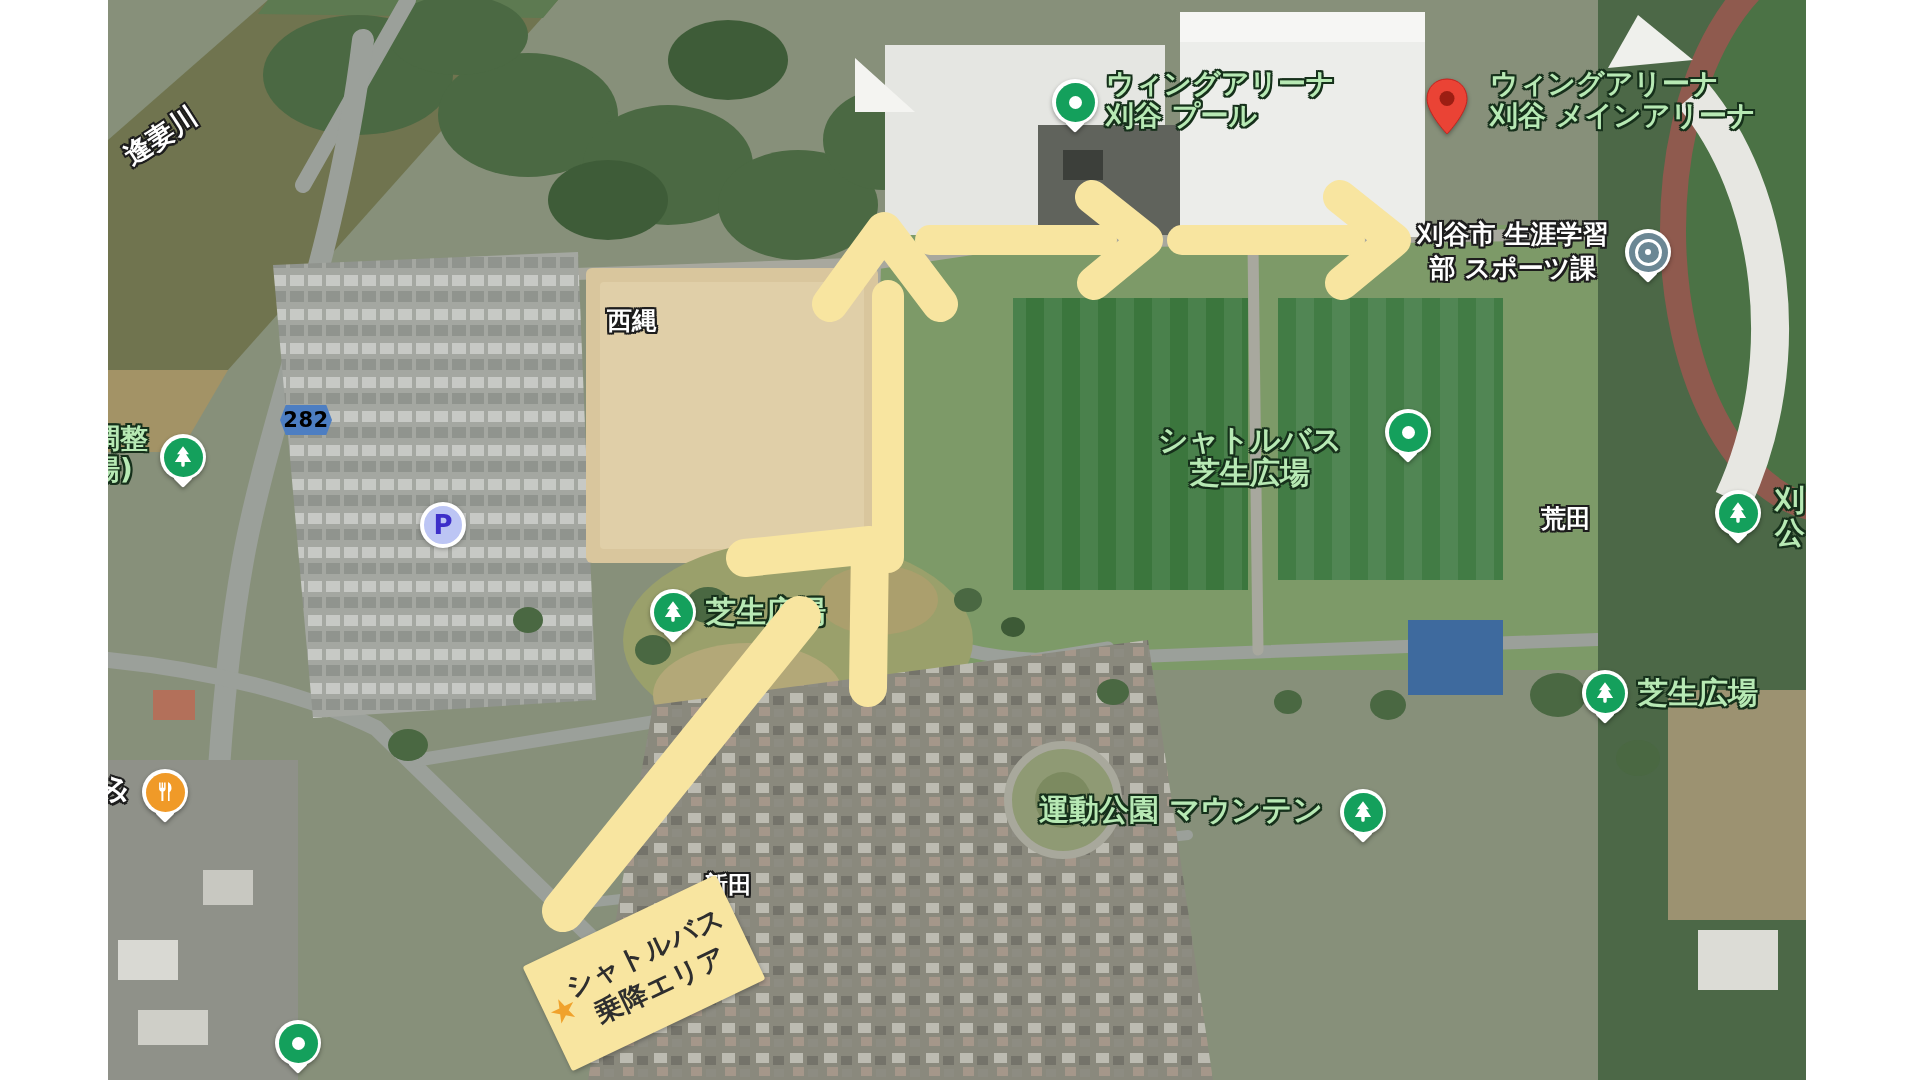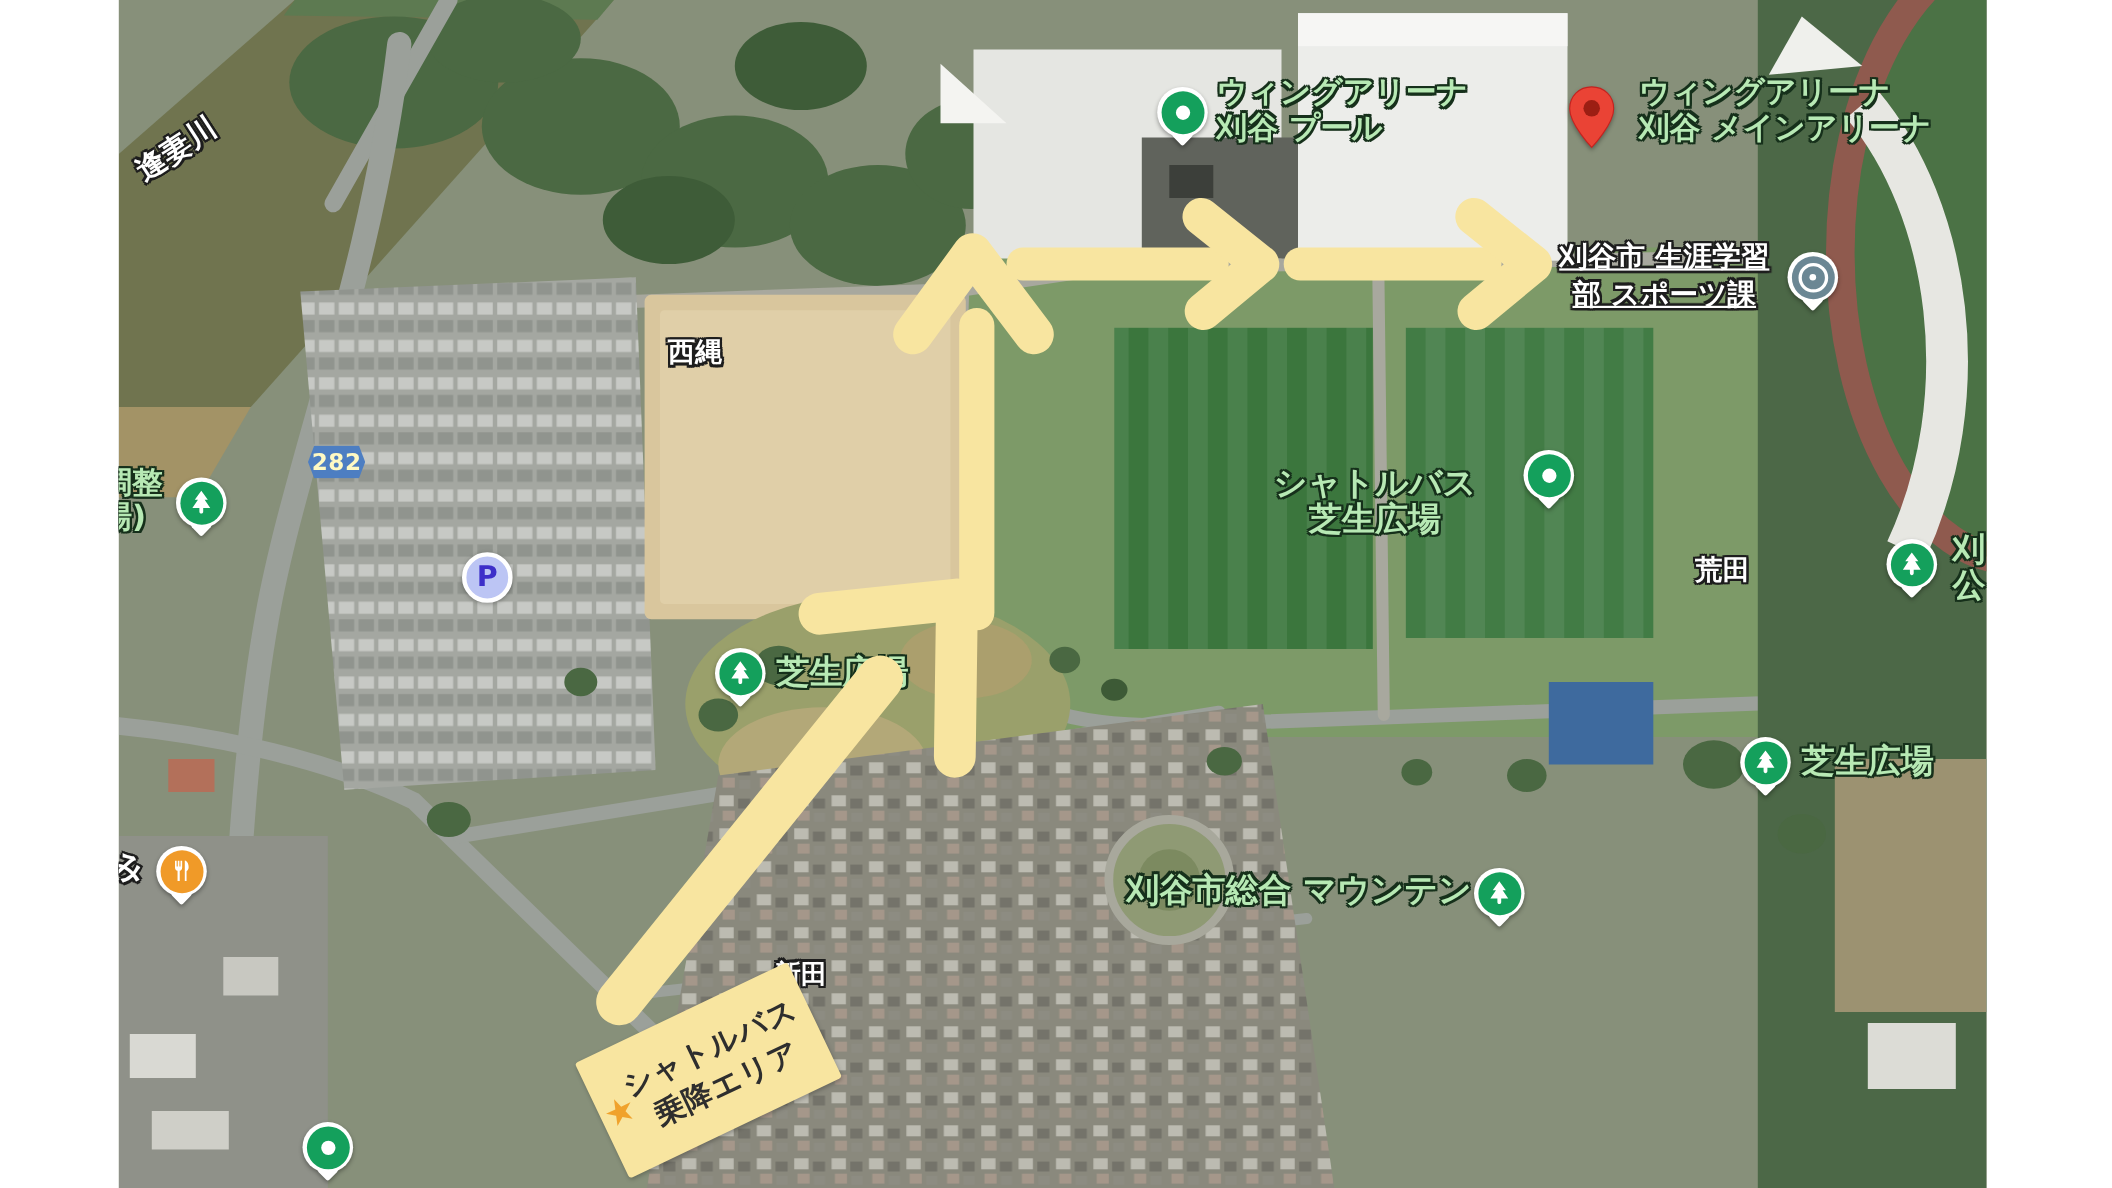--- a/index.html
+++ b/index.html
@@ -29,21 +29,21 @@
   .pin .dot{width:13px;height:13px;border-radius:50%;background:#ffffff;}
   .civic .inner{background:#6b8794;}
   .civic .ring{display:flex;align-items:center;justify-content:center;width:21px;height:21px;
                border:3.5px solid #fff;border-radius:50%;}
   .civic .cdot{width:6px;height:6px;border-radius:50%;background:#fff;}
   .resto .inner{background:#f09a28;}
   .p-circle{position:absolute;transform:translate(-50%,-50%);width:38px;height:38px;border-radius:50%;
             background:#bcc5f4;border:4px solid #ffffff;display:flex;align-items:center;justify-content:center;
             color:#3d2fc9;font-weight:800;font-size:26px;filter:drop-shadow(0 1px 2px rgba(0,0,0,.3));}
   .badge{position:absolute;transform:translate(-50%,-50%);width:52px;height:30px;background:#4d7ec2;
-         color:#fef9c3;font-weight:700;font-size:21px;display:flex;align-items:center;justify-content:center;
+         color:#000000;font-weight:700;font-size:21px;display:flex;align-items:center;justify-content:center;
          clip-path:polygon(11% 0,89% 0,100% 50%,89% 100%,11% 100%,0 50%);letter-spacing:.5px;}
 
   
   .shuttle{position:absolute;left:536px;top:973px;width:214px;height:116px;
            transform:translate(-50%,-50%) rotate(-25.5deg);background:#f8e5a0;border-radius:3px;
            display:flex;flex-direction:column;align-items:center;justify-content:center;
            padding-left:20px;box-sizing:border-box;box-shadow:0 2px 4px rgba(0,0,0,.25);}
   .shuttle .line{font-size:27px;font-weight:700;color:#2e2e2e;letter-spacing:1px;white-space:nowrap;}
   .shuttle .star{position:absolute;left:4px;top:38px;font-size:32px;color:#f0a22c;font-weight:400;}
 </style>
@@ -168,21 +168,21 @@
     <div class="lbl lbl-green" style="left:998px;top:68px;font-size:28px;">
       <div>ウィングアリーナ</div>
       <div>刈谷 プール</div>
     </div>
 
     <div class="lbl lbl-green" style="left:1382px;top:68px;font-size:28px;">
       <div>ウィングアリーナ</div>
       <div>刈谷 メインアリーナ</div>
     </div>
 
-    <div class="lbl lbl-white" style="left:1296px;top:218px;width:218px;font-size:26px;text-align:center;line-height:1.3;white-space:nowrap;text-decoration:underline;">
+    <div class="lbl lbl-white" style="left:1296px;top:218px;width:218px;font-size:26px;text-align:center;line-height:1.3;white-space:nowrap;">
       <div>刈谷市 生涯学習</div>
       <div>部 スポーツ課</div>
     </div>
 
     <div class="lbl lbl-white ctr" style="left:524px;top:321px;font-size:25px;">西縄</div>
 
     <div class="lbl lbl-green" style="left:-16px;top:424px;font-size:28px;line-height:1.1;">
       <div>調整</div>
       <div>場)</div>
     </div>
@@ -196,21 +196,21 @@
 
     <div class="lbl lbl-white ctr" style="left:1458px;top:519px;font-size:25px;text-align:right;">荒田</div>
 
     <div class="lbl lbl-green" style="left:1667px;top:483px;font-size:30px;line-height:1.1;">
       <div>刈</div>
       <div>公</div>
     </div>
 
     <div class="lbl lbl-green" style="left:1530px;top:693px;font-size:30px;transform:translateY(-50%);">芝生広場</div>
 
-    <div class="lbl lbl-green ctr" style="left:1073px;top:810px;font-size:30px;">刈谷市総合 マウンテン</div>
+    <div class="lbl lbl-green ctr" style="left:1073px;top:810px;font-size:30px;">運動公園 マウンテン</div>
 
     <div class="lbl lbl-white ctr" style="left:8px;top:790px;font-size:30px;transform:translate(-50%,-50%) rotate(25deg);">み</div>
 
     <div class="lbl lbl-white ctr" style="left:620px;top:886px;font-size:24px;">新田</div>
 
     <div class="badge" style="left:198px;top:420px;">282</div>
 
     <div class="pin" style="left:967px;top:102px;">
       <span class="tail"></span>
       <span class="circ">

